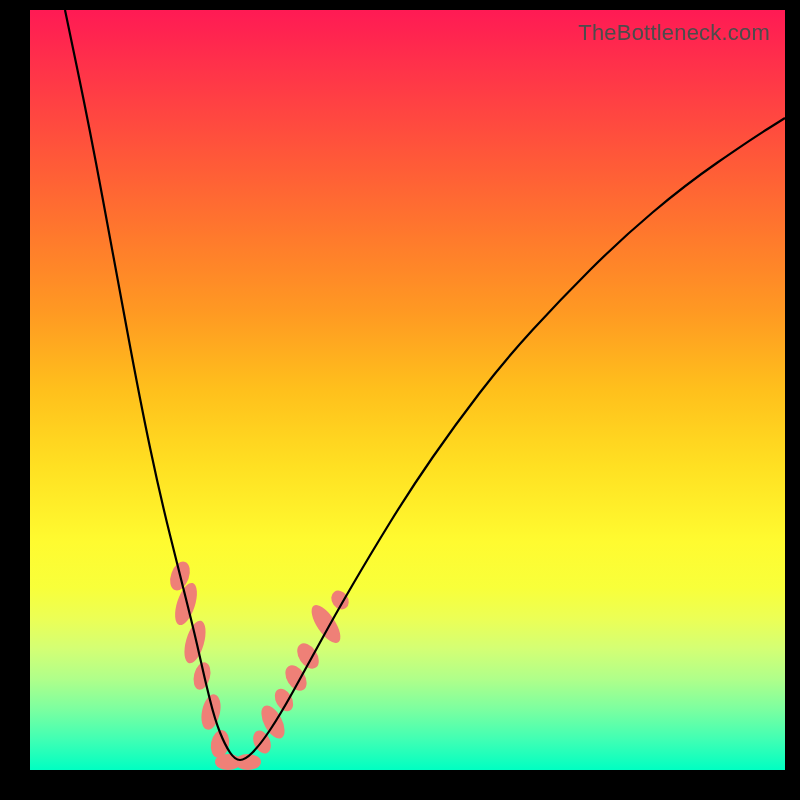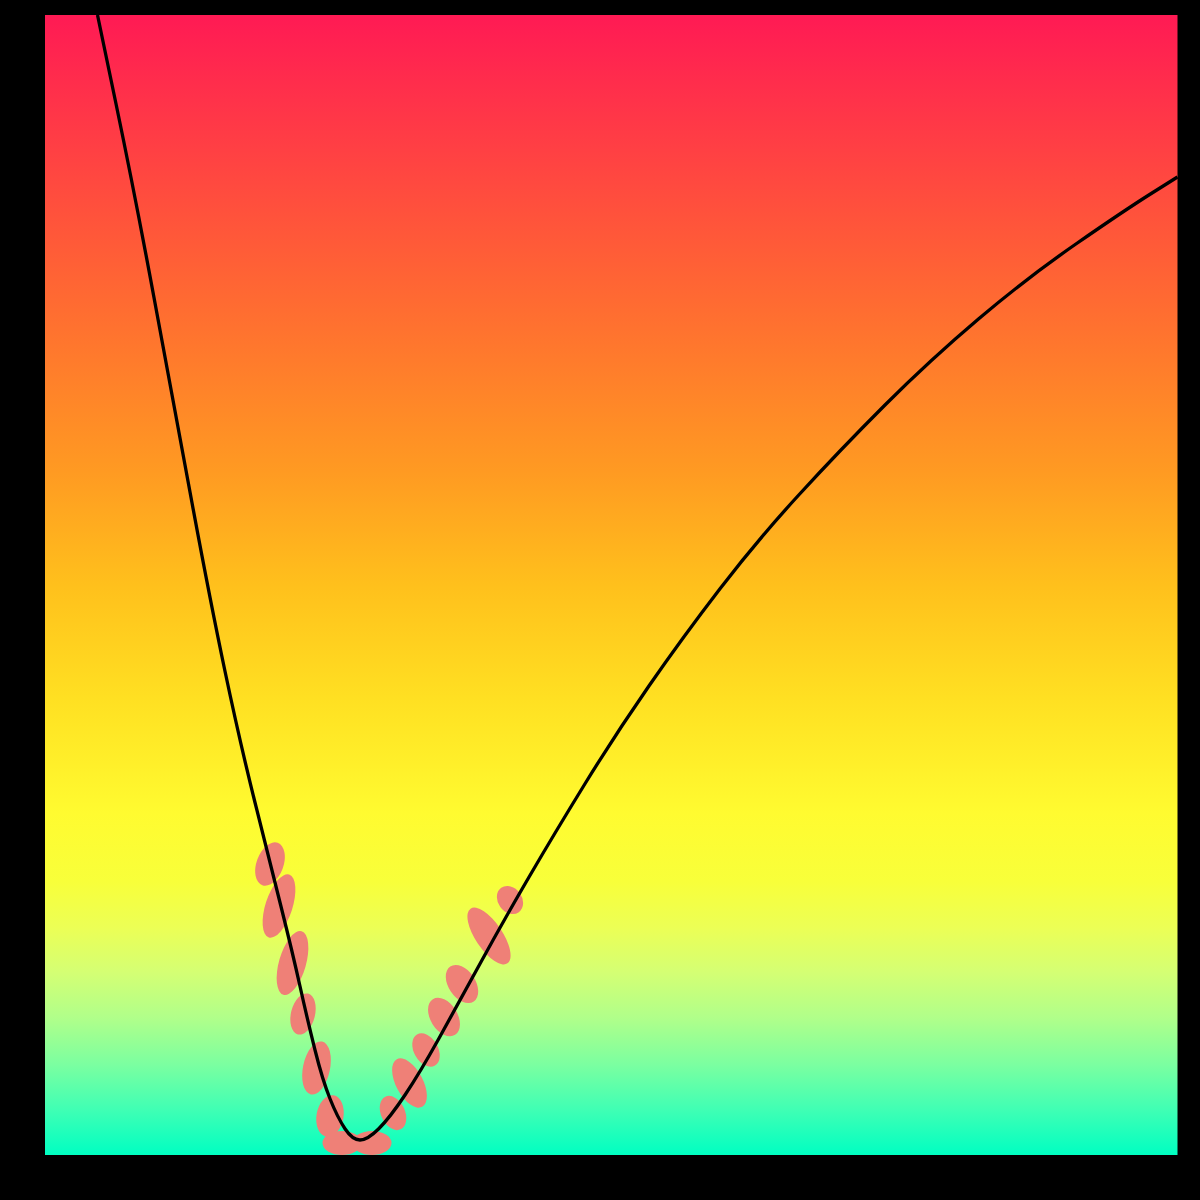--- a/index.html
+++ b/index.html
@@ -62,20 +62,21 @@
   }
   .blob {
     fill: #ef8077;
     stroke: none;
   }
 </style>
 </head>
 <body>
 
 <div class="frame">
+  <div class="watermark">TheBottleneck.com</div>
 
   <svg class="curve" viewBox="0 0 755 760" preserveAspectRatio="none">
     <g id="blob-layer">
         <ellipse cx="150" cy="566" rx="9" ry="15" class="blob" transform="rotate(20 150 566)"></ellipse>
         <ellipse cx="156" cy="594" rx="9" ry="22" class="blob" transform="rotate(18 156 594)"></ellipse>
         <ellipse cx="165" cy="632" rx="9" ry="22" class="blob" transform="rotate(16 165 632)"></ellipse>
         <ellipse cx="172" cy="666" rx="8" ry="14" class="blob" transform="rotate(14 172 666)"></ellipse>
         <ellipse cx="181" cy="702" rx="9" ry="18" class="blob" transform="rotate(12 181 702)"></ellipse>
         <ellipse cx="190" cy="734" rx="9" ry="14" class="blob" transform="rotate(10 190 734)"></ellipse>
         <ellipse cx="198" cy="752" rx="13" ry="8" class="blob"></ellipse>

